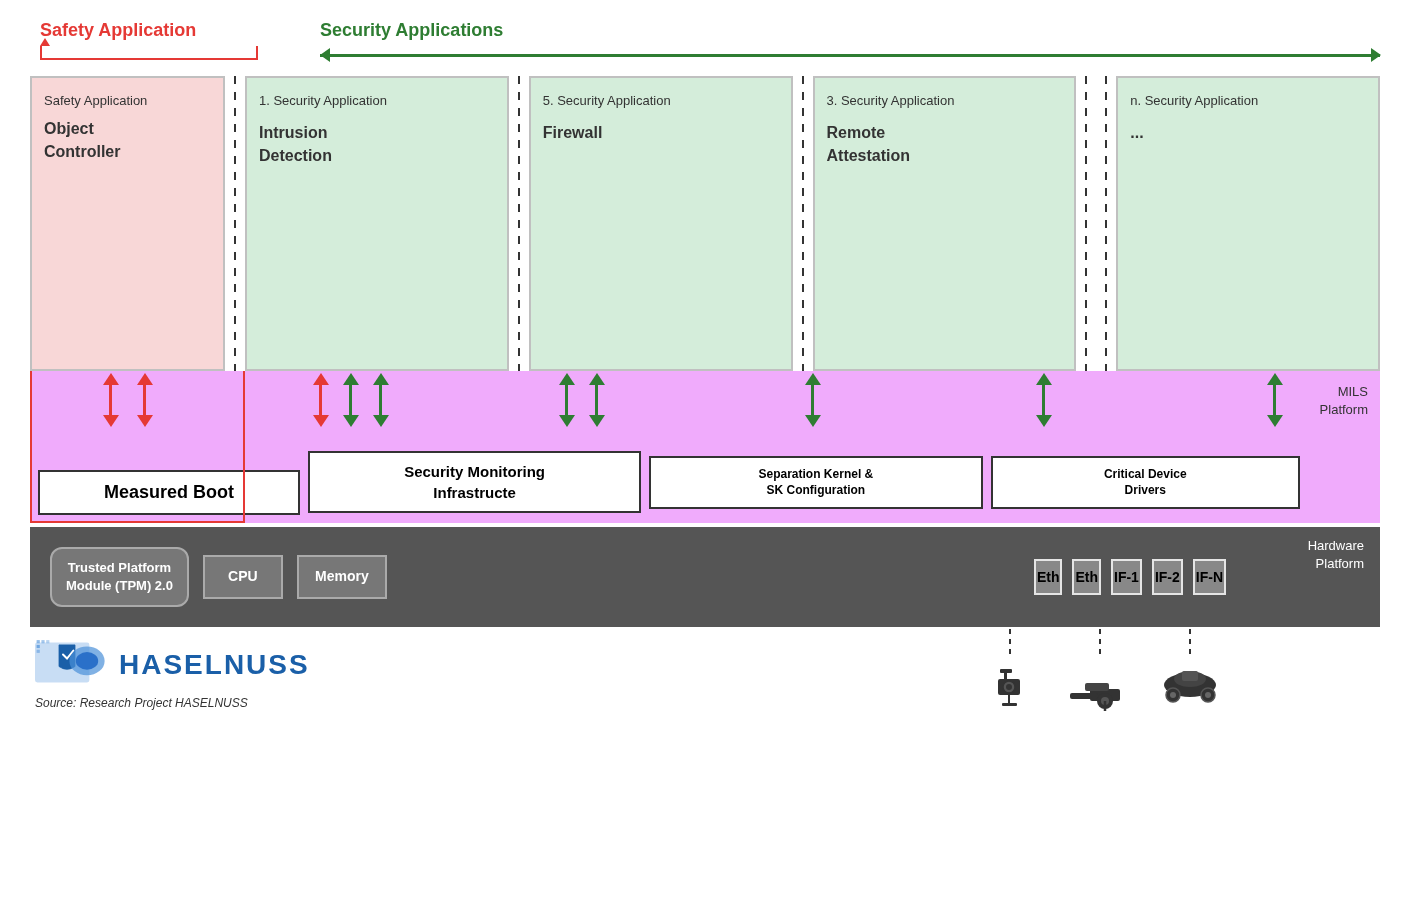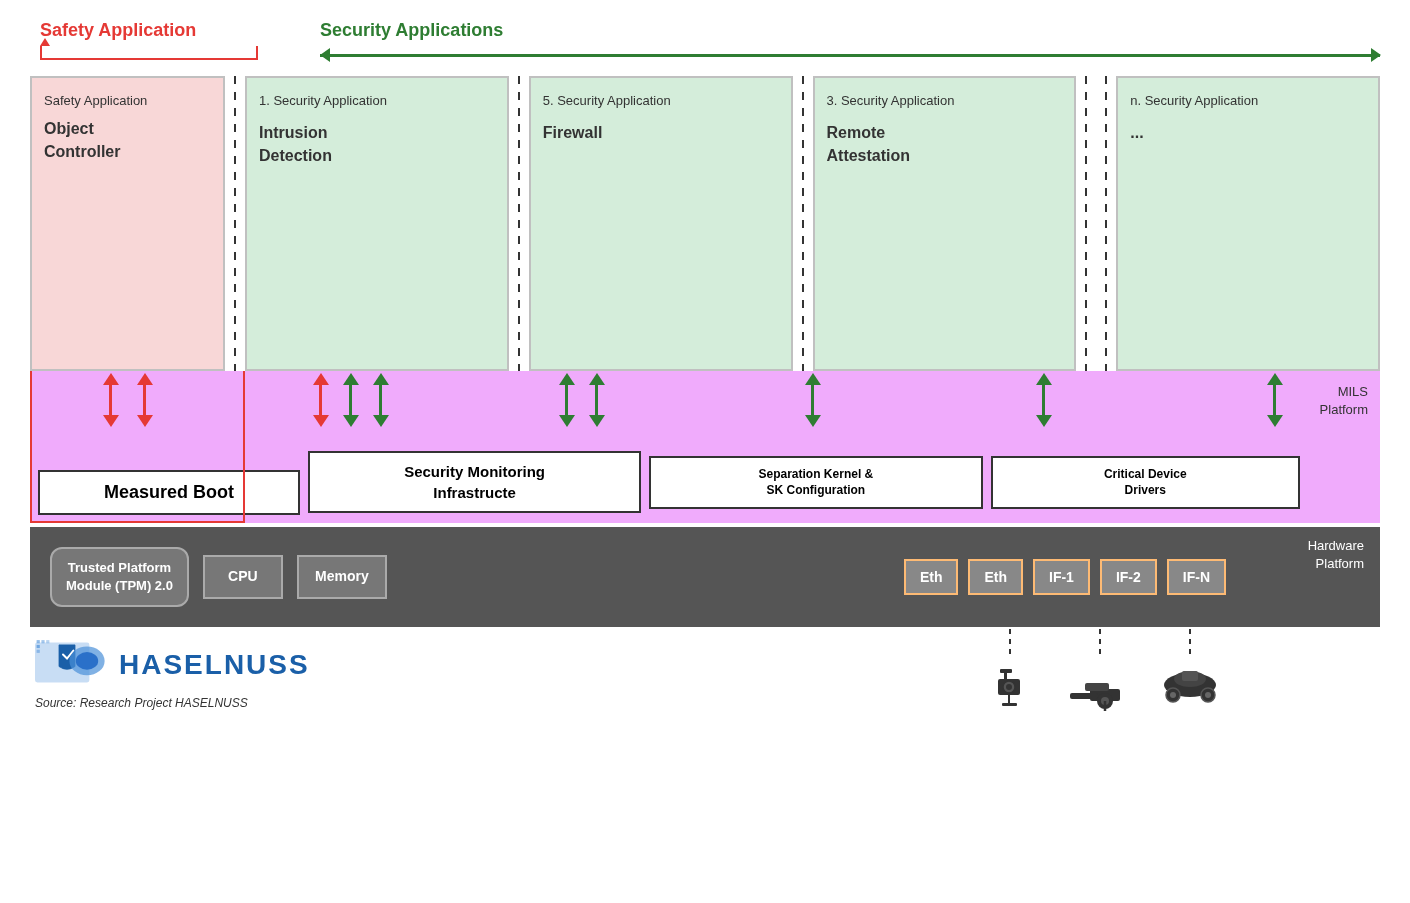--- a/index.html
+++ b/index.html
@@ -218,24 +218,24 @@
       padding: 10px 14px;
       font-size: 14px;
       font-weight: bold;
       text-align: center;
       line-height: 1.4;
     }
 
     .hw-spacer { flex: 1; }
 
     .hw-eth-box {
-      border: 2px solid #fdba74;
+      border: 2px solid #e5e5e5;
       background: #888;
-      color: #ffffff;
-      padding: 8px 14px;
+      color: #000000;
+      padding: 8px 1px;
       font-size: 14px;
       font-weight: bold;
       text-align: center;
     }
 
     .logo-icon {
       width: 80px;
       height: 55px;
     }
 

